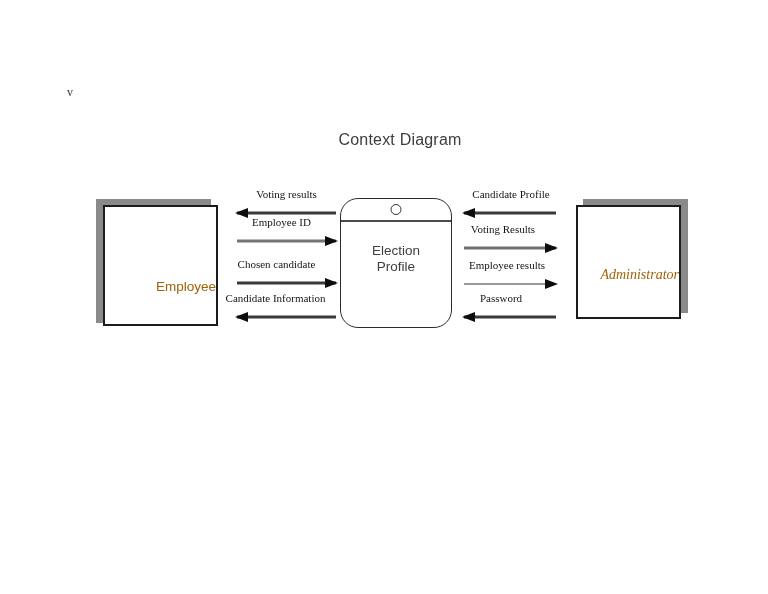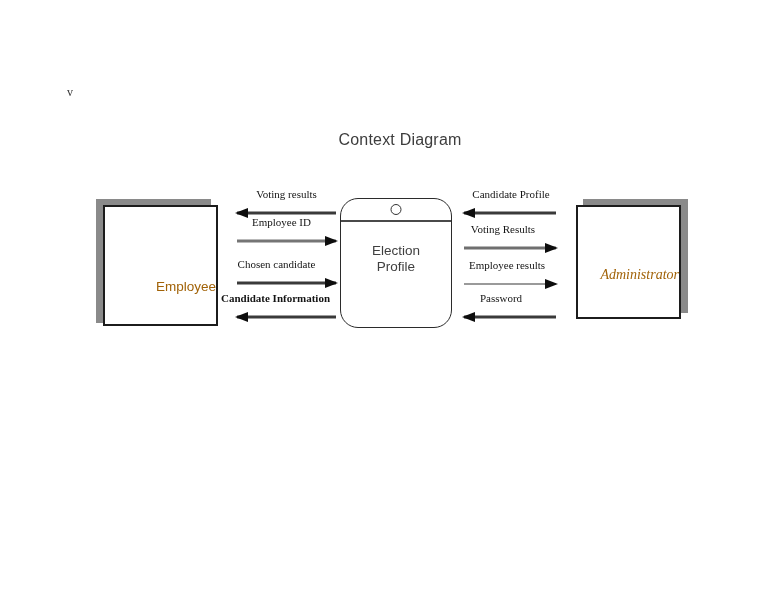--- a/index.html
+++ b/index.html
@@ -41,21 +41,21 @@
   .left-group{left:235px;width:103px;}
   .right-group{left:462px;width:96px;}
   .f1{top:208px;} .f2{top:236px;text-align:center;} .f3{top:278px;} .f4{top:312px;}
   .f5{top:208px;} .f6{top:243px;} .f7{top:279px;} .f8{top:312px;text-align:right;}
 
   .flow-label{position:absolute;left:50%;top:-20px;transform:translateX(-50%);
               white-space:nowrap;font-family:"Liberation Serif",serif;
               font-size:11px;color:#141414;}
   .f2 .flow-label{margin-left:-5px;}
   .f3 .flow-label{margin-left:-10px;font-family:Liberation Serif, serif;}
-  .f4 .flow-label{margin-left:-11px;font-weight:bold;}
+  .f4 .flow-label{margin-left:-11px;}
   .f5 .flow-label{margin-left:1px;}
   .f6 .flow-label{margin-left:-7px;}
   .f7 .flow-label{margin-left:-3px;}
   .f8 .flow-label{margin-left:-9px;}
 
   .flow-arrow{position:absolute;left:0;right:0;top:0;bottom:0;}
   .line{position:absolute;top:50%;left:2px;right:2px;height:3px;
         transform:translateY(-50%);background:#3a3a3a;}
   .f2 .line{background:#757575;}
   .f6 .line{background:#6f6f6f;}

